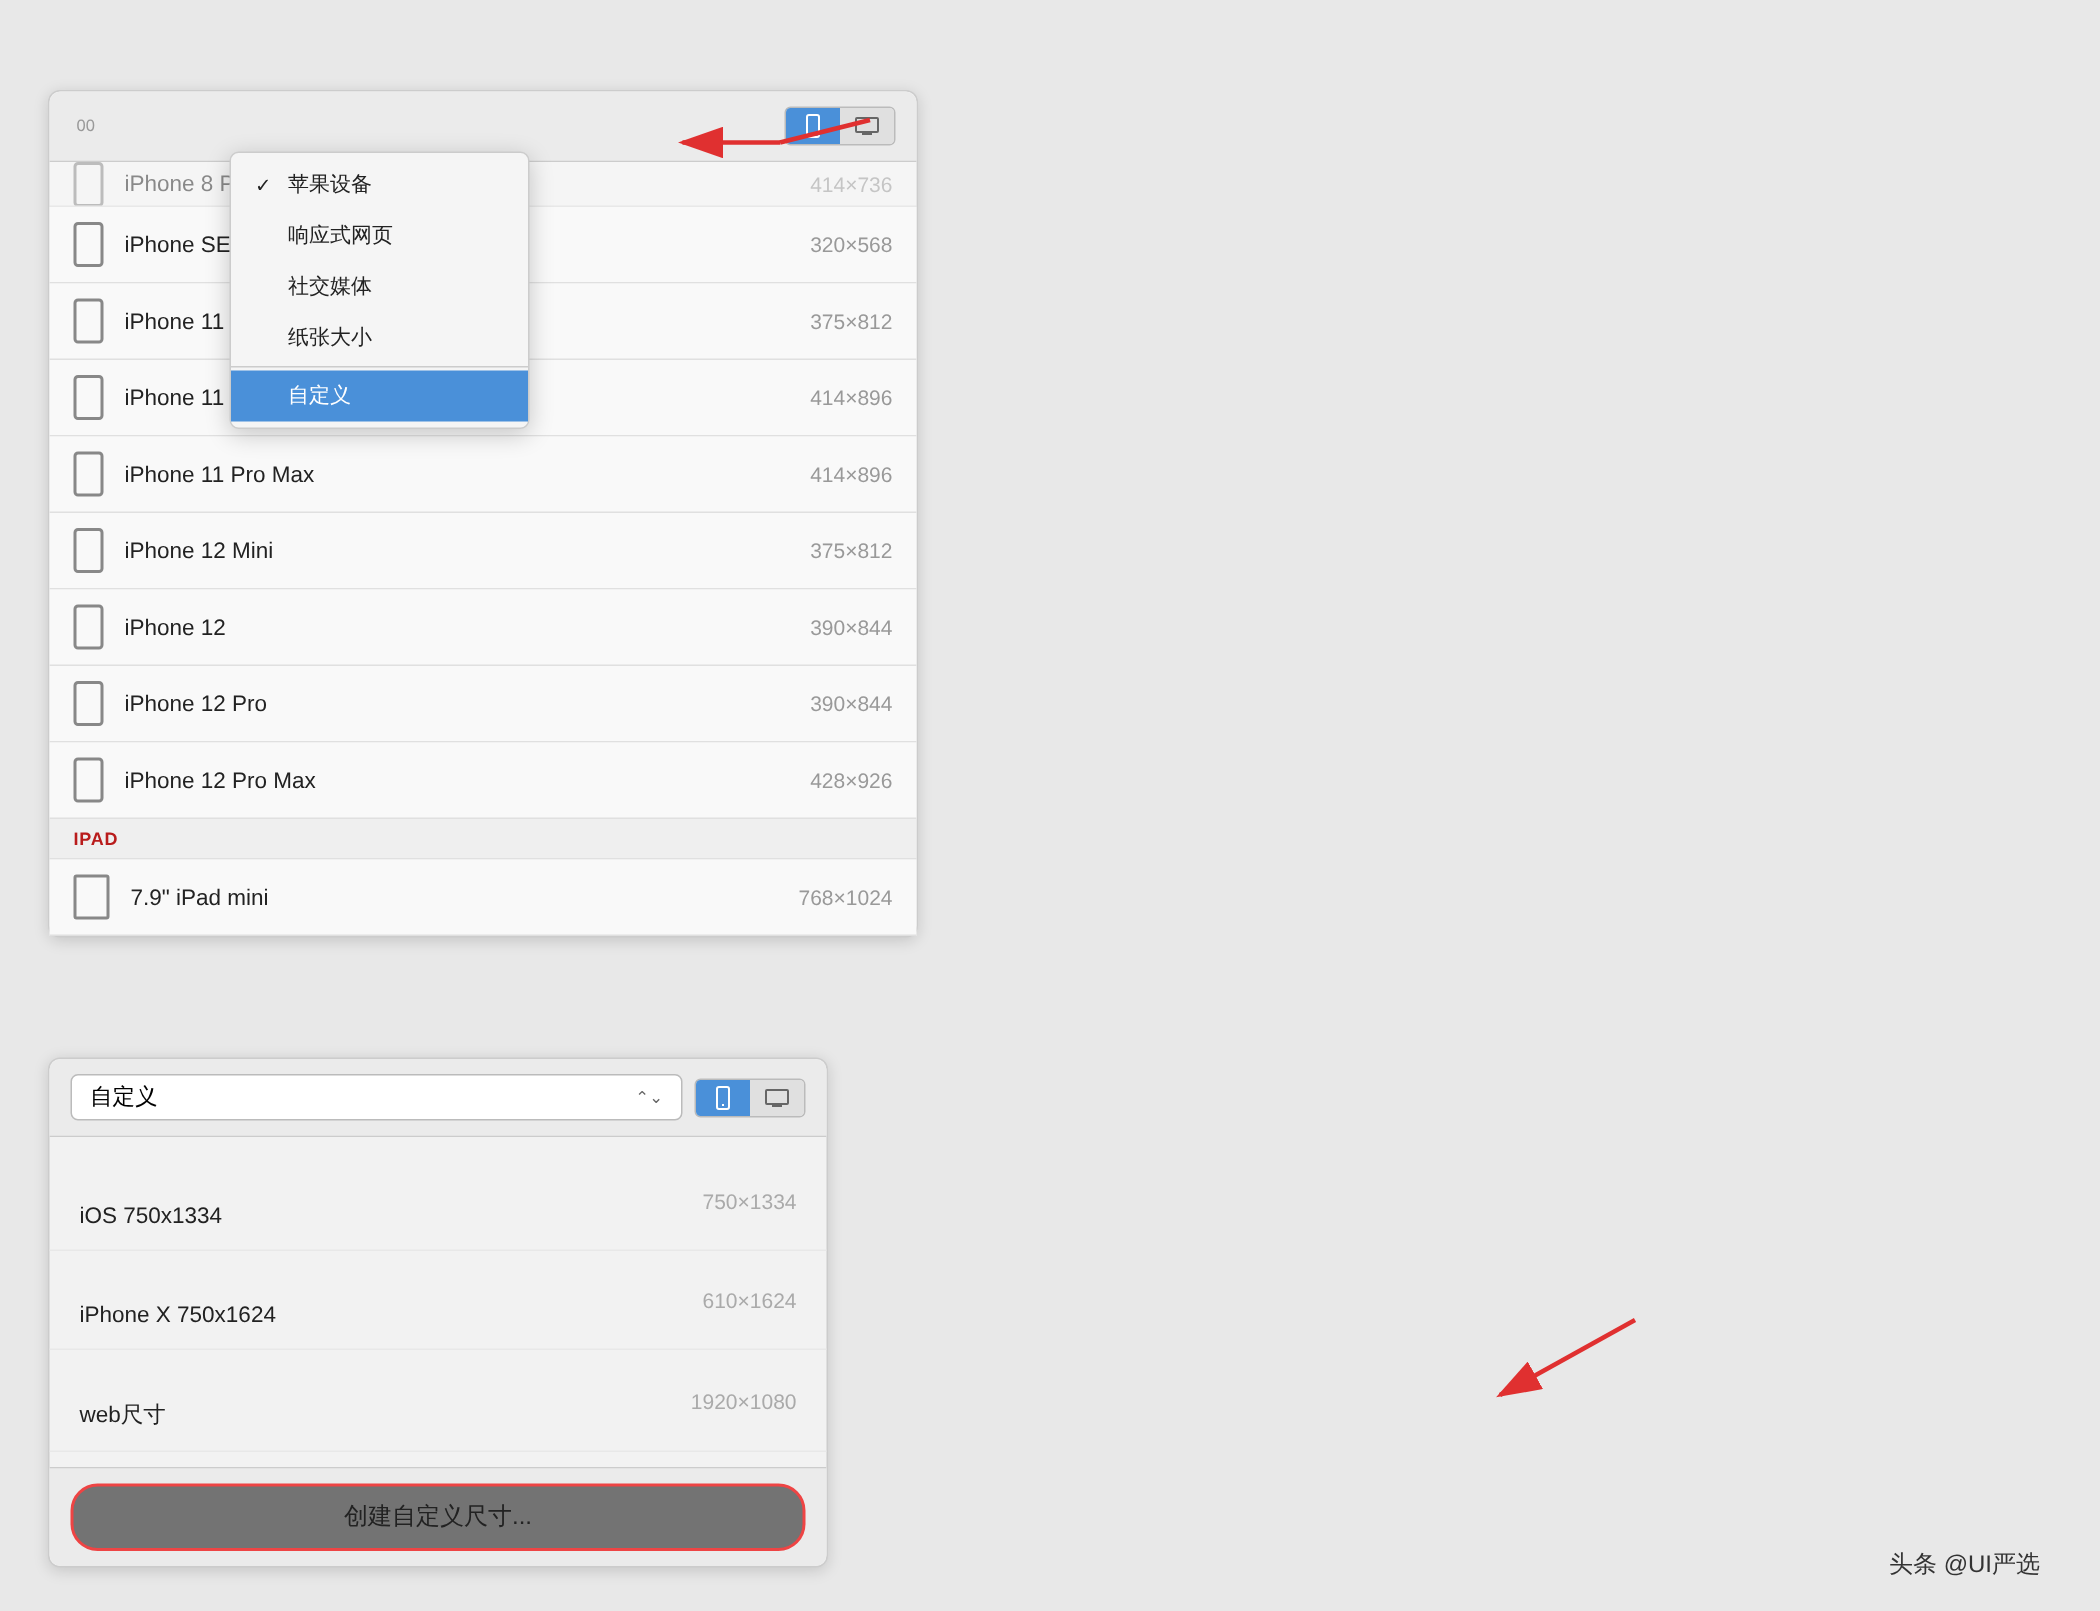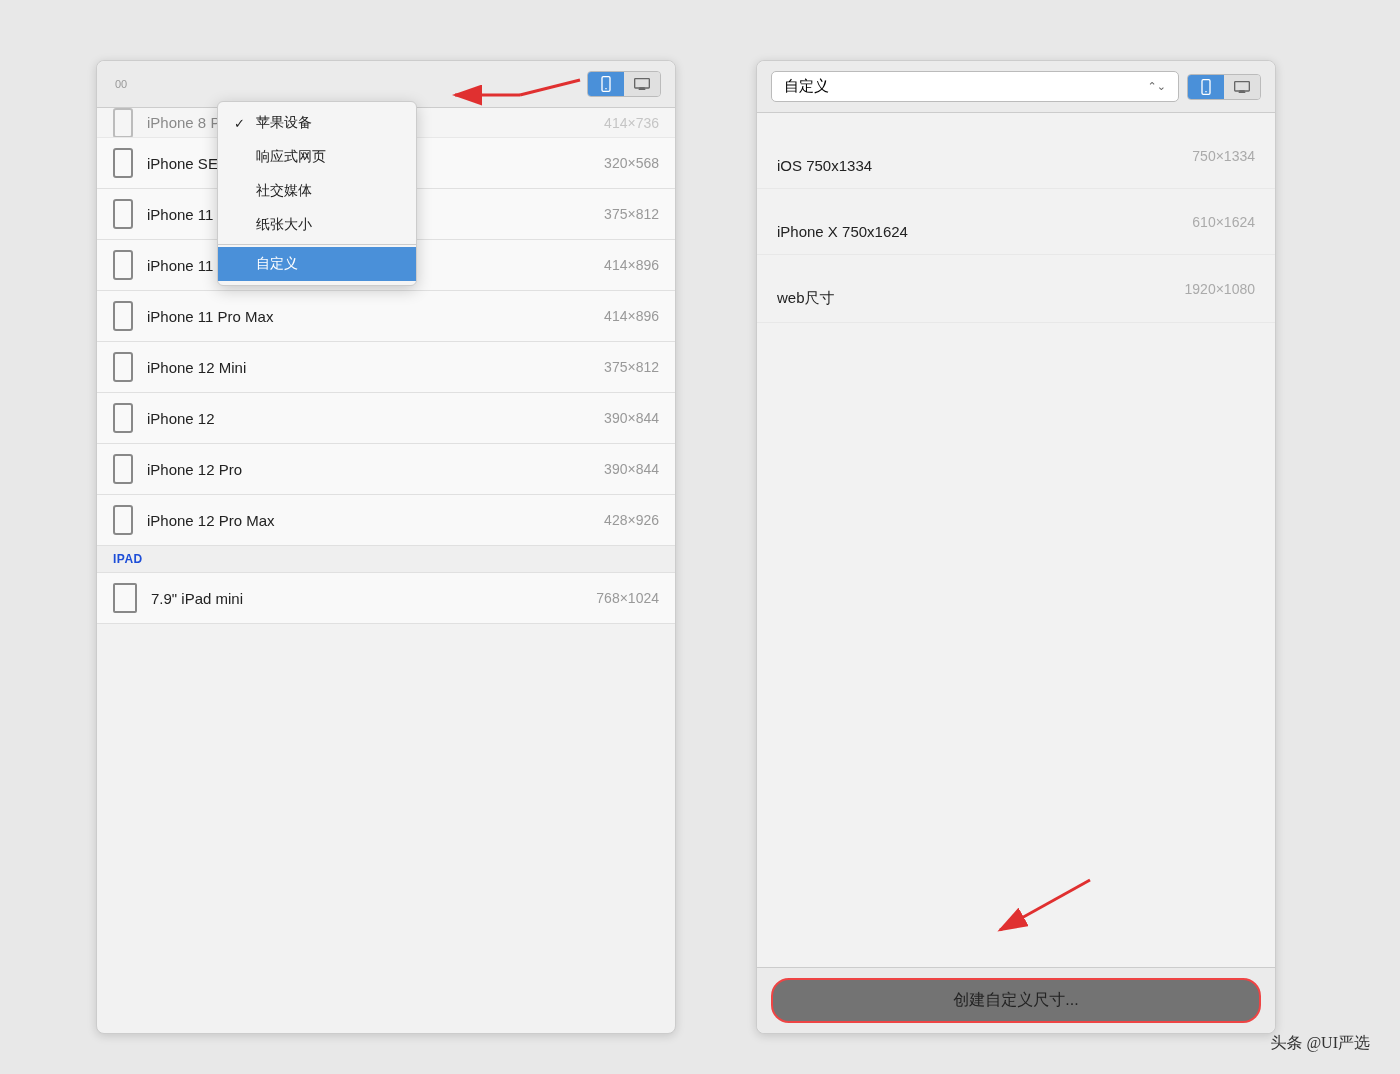--- a/index.html
+++ b/index.html
@@ -7,25 +7,24 @@
       background: #e8e8e8;
       font-family: -apple-system, "PingFang SC", "Microsoft YaHei", sans-serif;
       width: 1400px;
       height: 1074px;
       position: relative;
       overflow: hidden;
     }
 
     .main-container {
       display: flex;
-      flex-direction: row;
+      flex-direction: column;
       padding: 60px 60px 40px 32px;
       gap: 80px;
       height: 100%;
-      justify-content: center;
     }
 
     
     .left-panel {
       background: #f2f2f2;
       border-radius: 8px;
       border: 1px solid #ccc;
       width: 580px;
       position: relative;
       box-shadow: 0 2px 10px rgba(0,0,0,0.15);
@@ -105,21 +104,21 @@
     }
 
     .device-size {
       font-size: 14px;
       color: #999;
     }
 
     .section-header {
       padding: 6px 16px;
       font-size: 12px;
-      color: #1d4ed8;
+      color: #b91c1c;
       background: #efefef;
       border-bottom: 1px solid #e0e0e0;
       font-weight: 600;
       letter-spacing: 0.5px;
     }
 
     
     .dropdown-menu {
       position: absolute;
       top: 40px;
@@ -249,25 +248,24 @@
       top: 0;
       left: 0;
       width: 100%;
       height: 100%;
       pointer-events: none;
     }
 
     .watermark {
       position: absolute;
       bottom: 20px;
-      right: 30px;
+      right: 40px;
       font-size: 16px;
       color: #333;
       font-weight: 500;
-      font-family: Liberation Serif, serif;
     }
   </style>
 </head>
 <body>
 
 <div class="main-container">
 
   <div class="left-panel">
     <div class="left-header">
       <span class="ruler-area">00</span>

